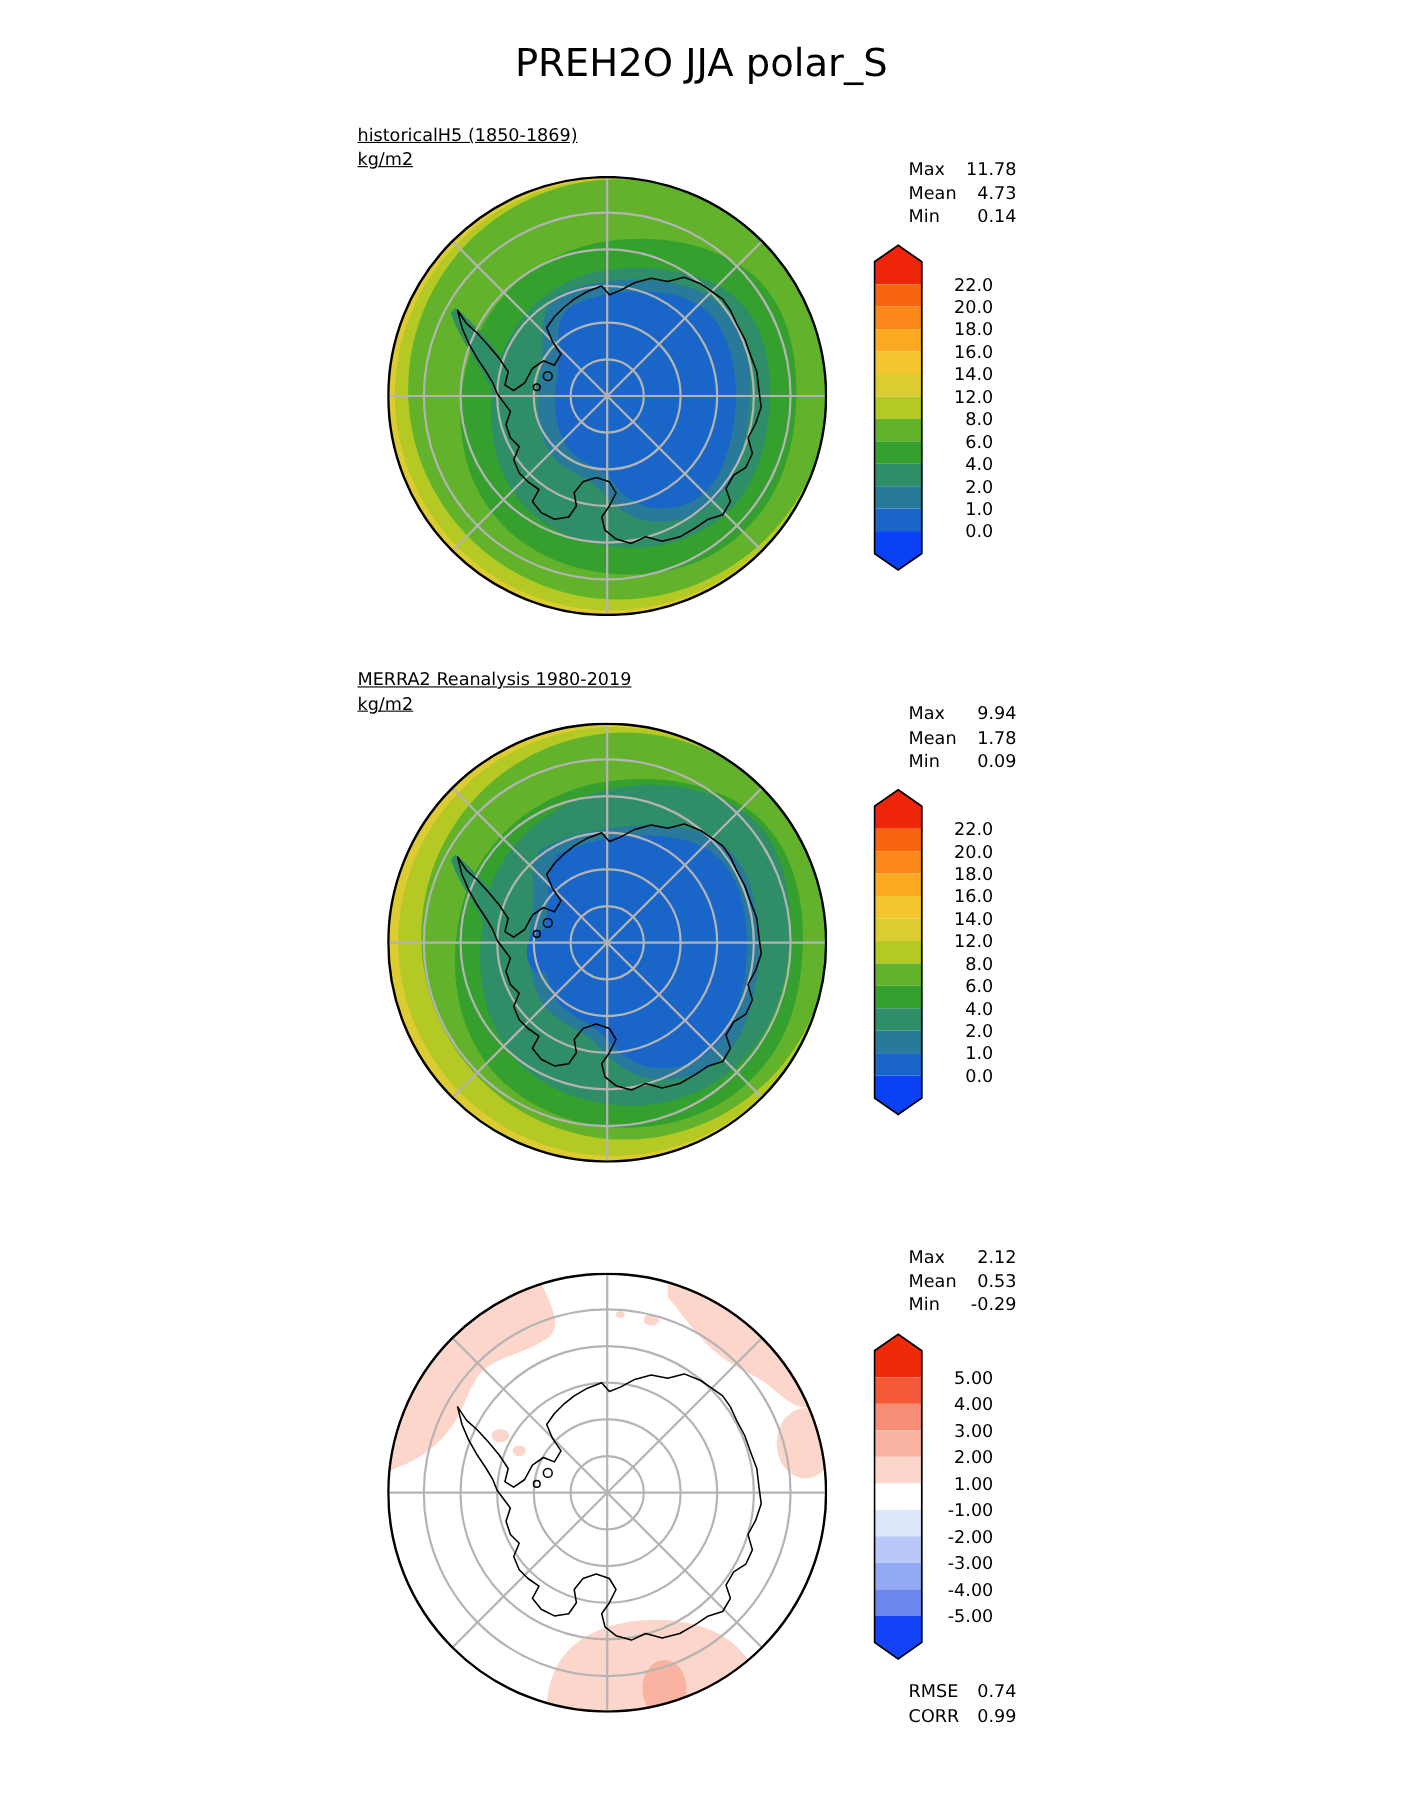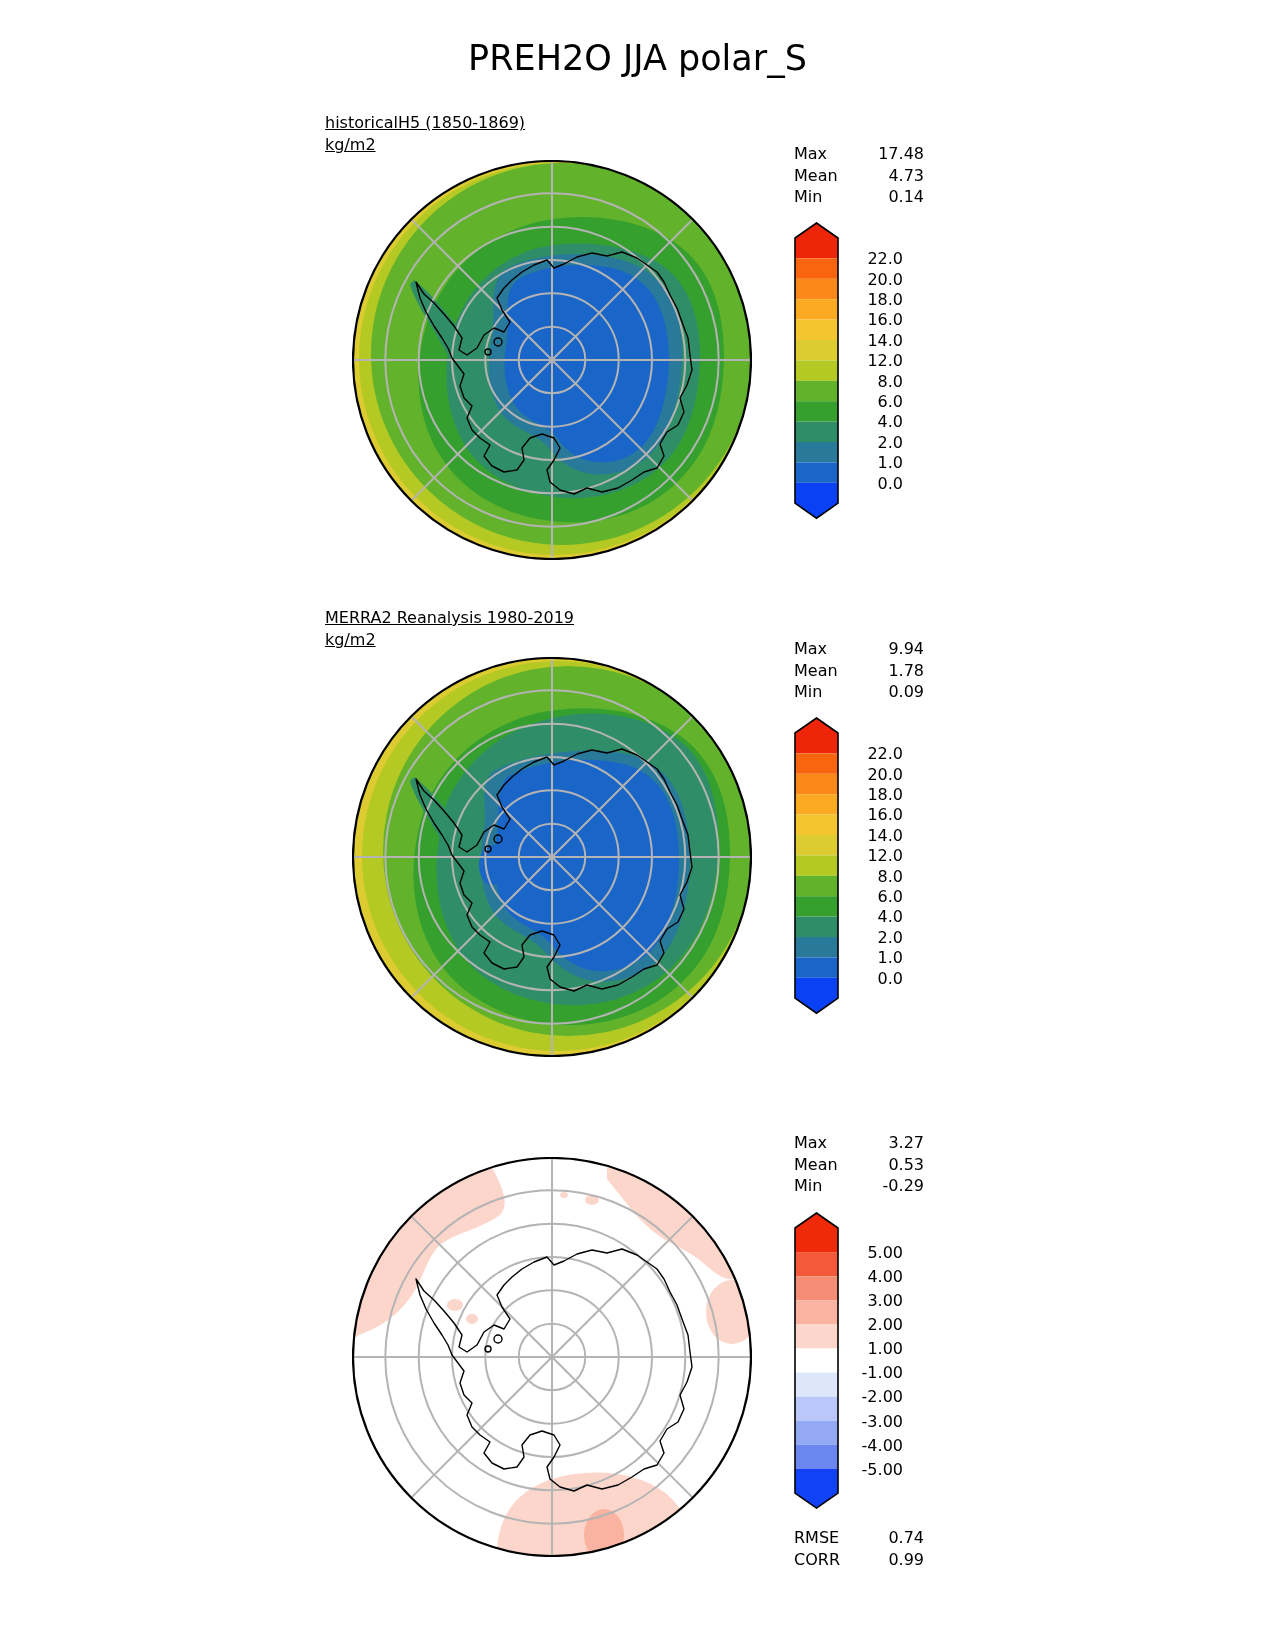--- a/index.html
+++ b/index.html
@@ -2,21 +2,21 @@
 <html><head>
 <meta charset="utf-8">
 <style>
   html,body{margin:0;padding:0;background:#fff;}
   body{font-family:"DejaVu Sans",sans-serif;color:#000;}
   .page{position:relative;width:1275px;height:1650px;background:#fff;overflow:hidden;padding-left:12px;}
   .abs{position:absolute;}
   .main-title{left:0;top:38px;width:1275px;text-align:center;font-size:35px;}
   .plabel{font-size:16px;line-height:22px;text-decoration:underline;}
   .stats{width:130px;font-size:16px;}
-  .stat-row{display:flex;justify-content:space-between;line-height:21.5px;}
+  .stat-row{display:flex;justify-content:space-between;line-height:21.5px;margin-left:32px;}
   .map{position:absolute;}
   .grat{fill:none;stroke-width:2;}
   .coast{fill:none;stroke-width:1.4;stroke-linejoin:round;}
   .rim{fill:none;stroke-width:2.2;}
   .panel3-title{font-size:21px;text-align:center;width:400px;}
   .cb{position:absolute;}
   .cb-tick{font-size:16px;font-family:"DejaVu Sans",sans-serif;}
 </style>
 </head>
 <body>
@@ -47,21 +47,21 @@
   <div class="abs main-title">PREH2O JJA polar_S</div>
 
   <div class="abs plabel" style="left:325px;top:112px">
     <div>historicalH5 (1850-1869)</div>
     <div>kg/m2</div>
   </div>
 
   <div class="abs stats" style="left:794px;top:143px">
       <div class="stat-row">
         <span>Max</span>
-        <span>17.48</span>
+        <span>11.78</span>
       </div>
       <div class="stat-row">
         <span>Mean</span>
         <span>4.73</span>
       </div>
       <div class="stat-row">
         <span>Min</span>
         <span>0.14</span>
       </div>
     </div>
@@ -198,21 +198,21 @@
           <text x="108" y="219" text-anchor="end" dy="0.36em" class="cb-tick">2.0</text>
           <text x="108" y="239.39999999999998" text-anchor="end" dy="0.36em" class="cb-tick">1.0</text>
           <text x="108" y="259.79999999999995" text-anchor="end" dy="0.36em" class="cb-tick">0.0</text>
         </g>
       </svg></div>
 
 
   <div class="abs stats" style="left:794px;top:1132px">
       <div class="stat-row">
         <span>Max</span>
-        <span>3.27</span>
+        <span>2.12</span>
       </div>
       <div class="stat-row">
         <span>Mean</span>
         <span>0.53</span>
       </div>
       <div class="stat-row">
         <span>Min</span>
         <span>-0.29</span>
       </div>
     </div>

